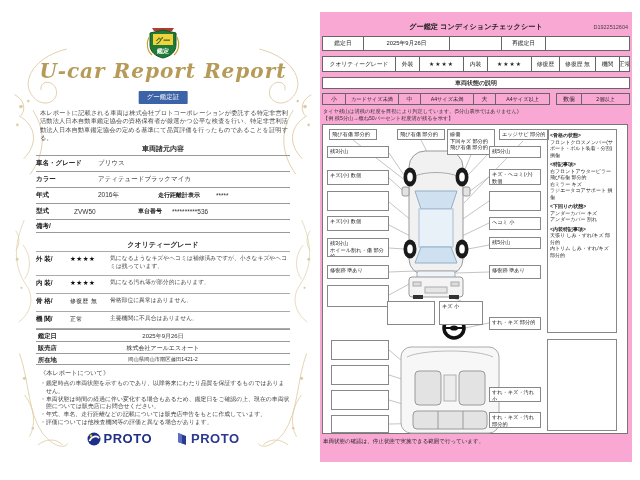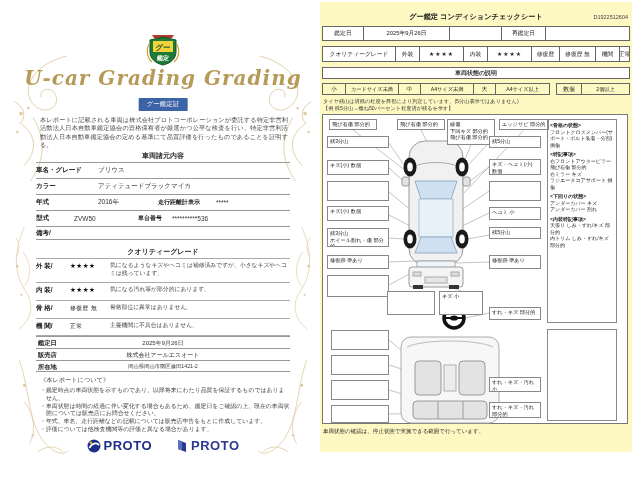--- a/index.html
+++ b/index.html
@@ -1,21 +1,21 @@
 <!DOCTYPE html>
 <html><head>
 <meta charset="utf-8">
 <style>
   html,body{margin:0;padding:0;background:#fff;}
   *{box-sizing:border-box;}
   body{font-family:"Liberation Sans","DejaVu Sans",sans-serif;color:#333;}
   .canvas{position:relative;width:640px;height:480px;background:#ffffff;overflow:hidden;}
 
   
-  .lp{position:absolute;left:10px;top:22px;width:306px;height:452px;background:#fff;}
+  .lp{position:absolute;left:10px;top:15px;width:306px;height:452px;background:#fff;}
   .orn{position:absolute;opacity:.9;pointer-events:none;}
   .orn.m{transform:scaleX(-1);}
   .crest{position:absolute;left:136px;top:12px;}
   .lp-title{position:absolute;left:0;top:44px;width:100%;text-align:center;
     font-family:"DejaVu Serif","Liberation Serif",serif;font-style:italic;font-weight:bold;
     font-size:20px;color:#b69a58;letter-spacing:1px;}
   .lp-badge{position:absolute;top:76px;left:50%;transform:translateX(-50%);
     background:#3c63a8;color:#fff;font-size:6.5px;padding:2px 8px;border-radius:1px;white-space:nowrap;}
   .lp-intro{position:absolute;left:30px;right:28px;top:94px;font-size:6.2px;line-height:1.36;
     color:#4a4a4a;text-align:justify;}
@@ -39,21 +39,21 @@
   .iv{position:absolute;left:0;top:2px;width:100%;text-align:center;font-size:6px;color:#333;}
   .lp-about{position:absolute;left:30px;right:26px;top:354px;color:#444;}
   .ah{font-size:6.2px;margin-bottom:2px;}
   .ab{font-size:5.9px;line-height:1.32;padding-left:6px;text-indent:-6px;}
   .lp-logos{position:absolute;left:0;top:416px;width:100%;display:flex;justify-content:center;
     align-items:center;gap:24px;}
   .logo{display:flex;align-items:center;gap:3px;}
   .logo-txt{font-size:13px;font-weight:800;color:#1f2f87;letter-spacing:.5px;}
 
   
-  .rp{position:absolute;left:320px;top:2px;width:312px;height:450px;background:#fef9c3;font-size:6px;}
+  .rp{position:absolute;left:320px;top:12px;width:312px;height:450px;background:#f9a8d4;font-size:6px;}
   .rp-title{position:absolute;left:0;top:10px;width:100%;text-align:center;font-size:7.2px;
     font-weight:bold;color:#222;}
   .rp-docno{position:absolute;right:4px;top:12px;font-size:5.5px;color:#444;}
   .strip{position:absolute;left:2px;right:2px;display:flex;border:1px solid #666;background:#fff;}
   .cell{border-left:1px solid #666;display:flex;align-items:center;justify-content:center;
     font-size:5.8px;color:#222;overflow:hidden;white-space:nowrap;}
   .cell:first-child{border-left:none;}
   .t1{top:24px;height:15px;}
   .t2{top:44px;height:16px;}
   .bar{top:65px;height:12px;align-items:center;justify-content:center;font-size:6px;font-weight:bold;}
@@ -153,21 +153,21 @@
     <svg class="crest" width="34" height="32" viewBox="0 0 34 32">
       <path d="M6,1 H28 L26,4 H8 Z" fill="#b8392e"></path>
       <path d="M17,3 L30,6 V18 C30,25 24,29.5 17,31 C10,29.5 4,25 4,18 V6 Z" fill="#1e7a34" stroke="#145523" stroke-width="1"></path>
       <rect x="7" y="7" width="20" height="11" fill="#f3d23c"></rect>
       <text x="17" y="15.5" text-anchor="middle" font-size="7.5" font-weight="bold" fill="#1e5c2a">グー</text>
       <text x="17" y="26" text-anchor="middle" font-size="6" font-weight="bold" fill="#ffffff">鑑定</text>
       <path d="M3,10 C0,16 1,24 6,28" stroke="#c9a227" fill="none" stroke-width="1.2"></path>
       <path d="M31,10 C34,16 33,24 28,28" stroke="#c9a227" fill="none" stroke-width="1.2"></path>
     </svg>
 
-    <div class="lp-title">U-car Grading Grading</div>
+    <div class="lp-title">U-car Report Report</div>
     <div class="lp-badge">グー鑑定証</div>
     <div class="lp-intro">本レポートに記載される車両は株式会社プロトコーポレーションが委託する特定非営利活動法人日本自動車鑑定協会の資格保有者が厳選かつ公平な検査を行い、特定非営利活動法人日本自動車鑑定協会の定める基準にて品質評価を行ったものであることを証明する。</div>
 
     <div class="lp-h" style="top:129px;">車両諸元内容</div>
 
     <div class="lp-spec">
       <div class="srow">
         <span class="sl">車名・グレード</span>
         <span class="sv">プリウス</span>
       </div>

